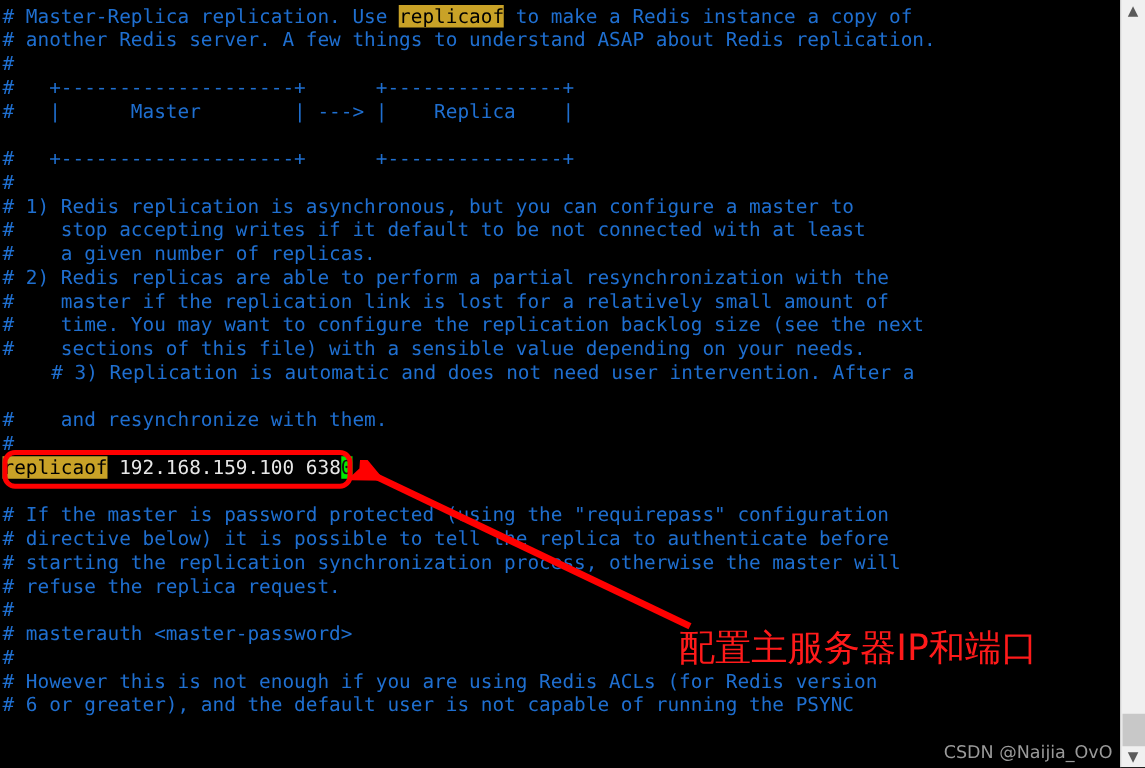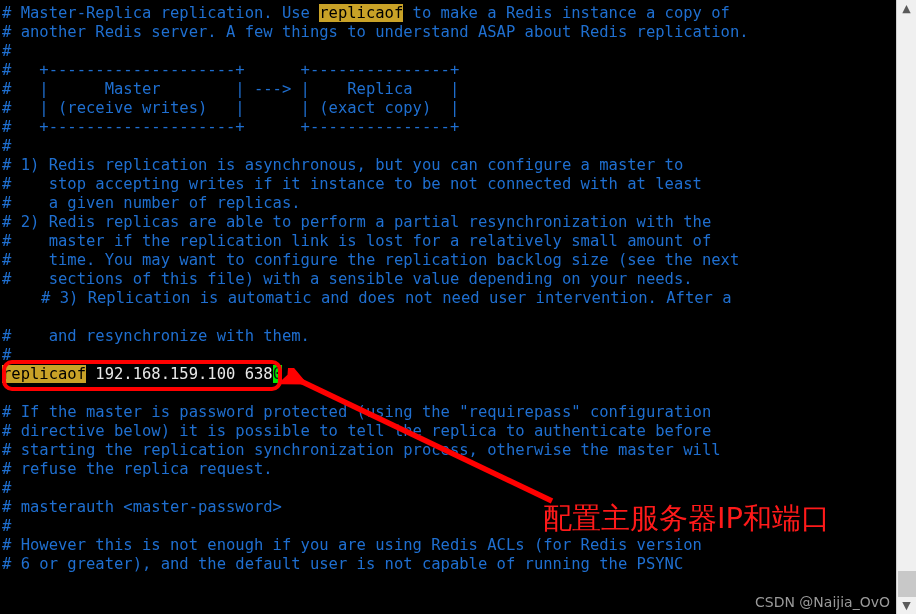--- a/index.html
+++ b/index.html
@@ -133,25 +133,24 @@
 <body>
 
 <div id="screen">
 
   <div id="terminal">
       <div class="line comment" style="top: 4px;"><span># Master-Replica replication. Use </span><span class="hl-search">replicaof</span><span> to make a Redis instance a copy of</span></div>
       <div class="line comment" style="top: 23px;"><span># another Redis server. A few things to understand ASAP about Redis replication.</span></div>
       <div class="line comment" style="top: 42px;"><span>#</span></div>
       <div class="line comment" style="top: 61px;"><span>#   +--------------------+      +---------------+</span></div>
       <div class="line comment" style="top: 80px;"><span>#   |      Master        | ---&gt; |    Replica    |</span></div>
-      <div class="line comment" style="top: 99px;"><span>#   | (receive writes)   |      | (exact copy)  |</span></div>
       <div class="line comment" style="top: 118px;"><span>#   +--------------------+      +---------------+</span></div>
       <div class="line comment" style="top: 137px;"><span>#</span></div>
       <div class="line comment" style="top: 156px;"><span># 1) Redis replication is asynchronous, but you can configure a master to</span></div>
-      <div class="line comment" style="top: 175px;"><span>#    stop accepting writes if it instance to be not connected with at least</span></div>
+      <div class="line comment" style="top: 175px;"><span>#    stop accepting writes if it default to be not connected with at least</span></div>
       <div class="line comment" style="top: 194px;"><span>#    a given number of replicas.</span></div>
       <div class="line comment" style="top: 213px;"><span># 2) Redis replicas are able to perform a partial resynchronization with the</span></div>
       <div class="line comment" style="top: 232px;"><span>#    master if the replication link is lost for a relatively small amount of</span></div>
       <div class="line comment" style="top: 251px;"><span>#    time. You may want to configure the replication backlog size (see the next</span></div>
       <div class="line comment" style="top: 270px;"><span>#    sections of this file) with a sensible value depending on your needs.</span></div>
       <div class="line comment" style="top: 289px; margin-left: 39px;"><span># 3) Replication is automatic and does not need user intervention. After a</span></div>
       <div class="line comment" style="top: 327px; text-align: center;"><span>#    and resynchronize with them.</span></div>
       <div class="line comment" style="top: 346px;"><span>#</span></div>
       <div class="line code" style="top: 365px;"><span class="hl-search">replicaof</span><span> 192.168.159.100 638</span><span class="cursor-block">0</span></div>
       <div class="line comment" style="top: 384px;"><span></span></div>

